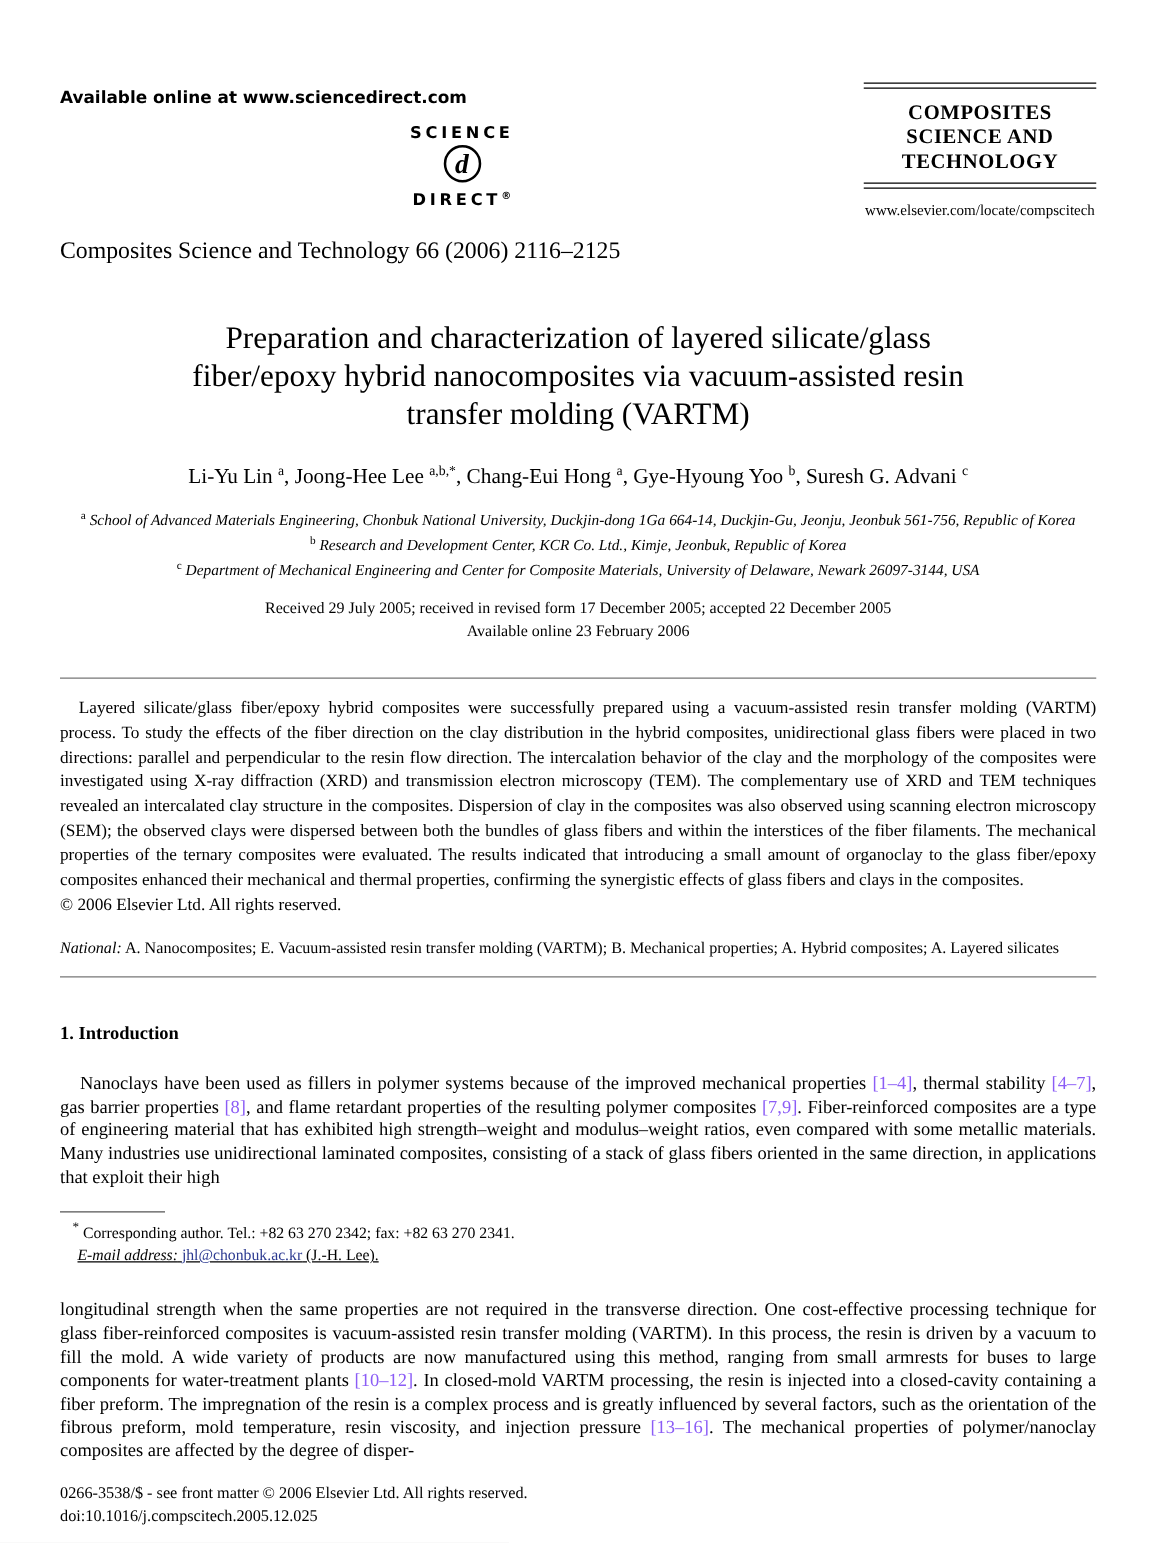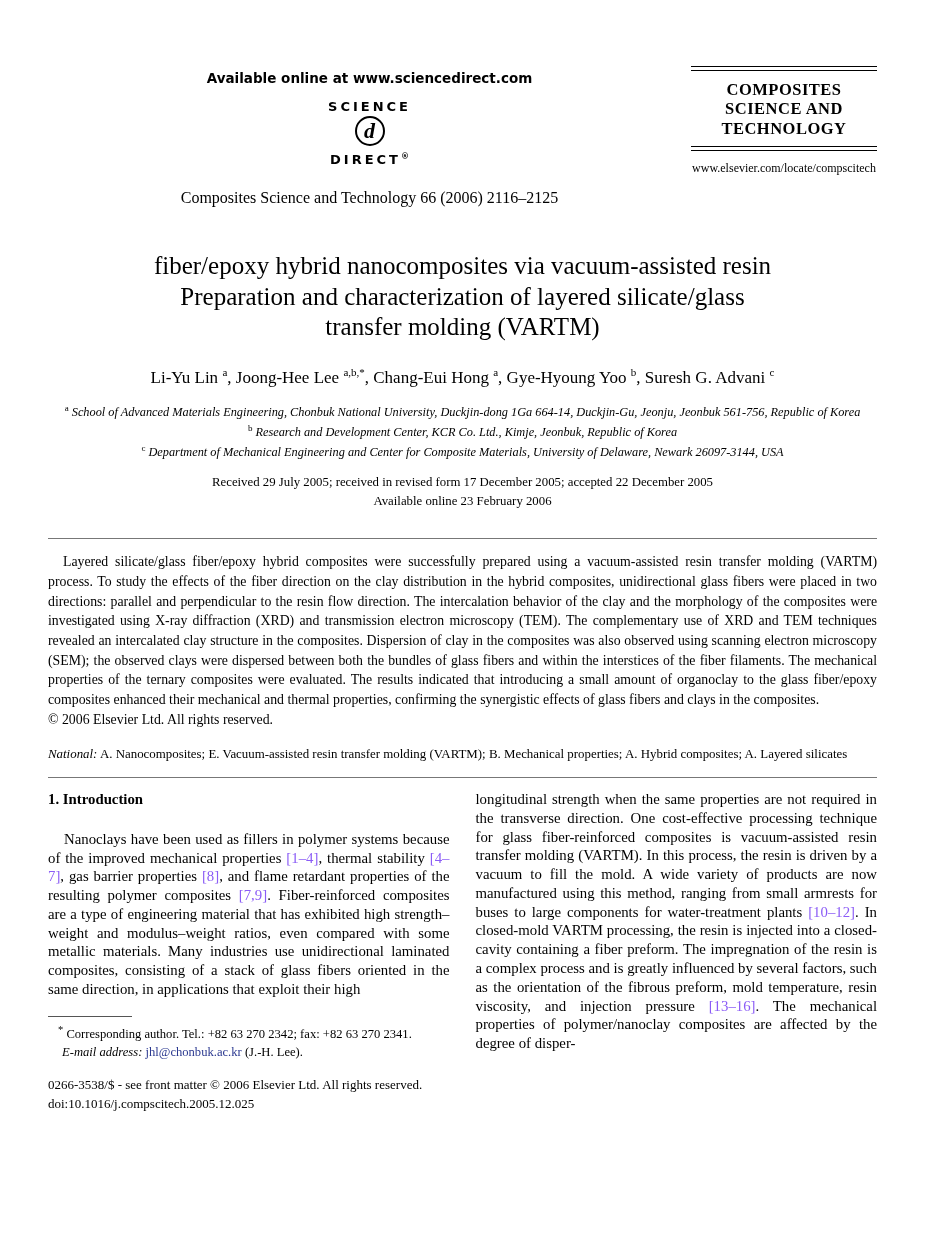--- a/index.html
+++ b/index.html
@@ -5,58 +5,58 @@
   * { margin:0; padding:0; box-sizing:border-box; }
   body { background:#e8e8e8; font-family:"Liberation Serif", serif; }
   .page {
     width:925px; height:1234px; margin:0 auto; background:#ffffff;
     color:#000; padding:66px 48px 0 48px; overflow:hidden; position:relative;
   }
   
   .header { display:flex; align-items:flex-start; }
   .logo-col { width:122px; text-align:center; }
   .elsevier-name { font-size:19px; letter-spacing:1px; margin-top:2px; }
-  .center-col { flex:1; text-align:center; padding-top:4px; }
+  .center-col { flex:1; padding-top:4px; }
   .available-online { font-family:"DejaVu Sans", sans-serif; font-size:13.5px; font-weight:bold; }
   .sd-logo { margin-top:13px; display:flex; align-items:center; justify-content:center; gap:4px;flex-direction:column; }
   .sd-word { font-family:"DejaVu Sans", sans-serif; font-weight:bold; font-size:13px; letter-spacing:3px; }
   .sd-at { display:inline-flex; width:30px; height:30px; border:2.5px solid #000; border-radius:50%;
            align-items:center; justify-content:center; font-family:"Liberation Serif", serif;
            font-style:italic; font-weight:bold; font-size:22px; line-height:1; position:relative; top:-2px; }
   .sd-reg { font-size:8px; vertical-align:super; letter-spacing:0; }
-  .journal-ref { margin-top:22px; font-size:16px; }
+  .journal-ref { margin-top:22px; font-size:19px; }
   .mast-col { width:186px; text-align:center; }
   .double-rule { border-top:1.5px solid #000; border-bottom:1.5px solid #000; height:5px; }
   .masthead { font-size:16.5px; line-height:1.18; letter-spacing:0.5px; margin:9px 0 8px 0; font-weight:600; }
   .website { font-size:12px; margin-top:10px; }
   
   .title { margin-top:44px; text-align:center; font-size:25px; line-height:1.22; font-weight:normal; }
   .authors { margin-top:23px; text-align:center; font-size:17px; }
   .authors sup { font-size:11px; }
   .affiliations { margin-top:15px; text-align:center; font-style:italic; font-size:12.3px; line-height:1.5; }
   .affiliations sup { font-size:9px; font-style:normal; }
   .dates { margin-top:12px; text-align:center; font-size:12.8px; line-height:1.45; }
   .rule { border:none; border-top:1px solid #777; margin-top:28px; }
   .abstract-heading { margin-top:15px; font-size:14px; font-weight:bold; }
   .abstract-text { margin-top:13px; font-size:13.8px; line-height:1.43; text-align:justify; }
   .abstract-text .lead { text-indent:15px; }
   .keywords { margin-top:15px; font-size:12.9px; line-height:1.5; text-align:justify; }
   .keywords .kw-label { font-style:italic; }
   .rule2 { border:none; border-top:1px solid #777; margin-top:13px; }
   
-  .columns { margin-top:12px; display:flex; gap:26px; }
+  .columns { margin-top:36px; display:flex; gap:26px;flex-direction:column; }
   .col { flex:1; font-size:14.8px; line-height:1.27; text-align:justify; }
   .section-heading { font-size:14.8px; font-weight:bold; margin-bottom:21px; text-align:left; }
   .body-para { text-indent:16px; }
   .cite { color:#8b5cf6; }
   
   .footnote { margin-top:17px; font-size:12.6px; line-height:1.45; text-align:left; }
   .fn-rule { width:84px; border:none; border-top:1px solid #555; margin-bottom:5px; }
   .fn-line1 { text-indent:10px; }
-  .fn-line2 { text-indent:14px; }
+  .fn-line2 { text-indent:14px;text-decoration:underline; }
   .fn-email-label { font-style:italic; }
   .link { color:#2b3990; }
   .bottom { margin-top:13px; font-size:13px; line-height:1.5; width:420px; }
 </style>
 </head>
 <body>
 
 <div class="page">
 
   <div class="header">
@@ -79,22 +79,22 @@
         <div>SCIENCE AND</div>
         <div>TECHNOLOGY</div>
       </div>
       <div class="double-rule"></div>
       <div class="website">www.elsevier.com/locate/compscitech</div>
     </div>
 
   </div>
 
   <h1 class="title">
+    <div>Preparation and characterization of layered silicate/glass</div>
     <div>fiber/epoxy hybrid nanocomposites via vacuum-assisted resin</div>
-    <div>Preparation and characterization of layered silicate/glass</div>
     <div>transfer molding (VARTM)</div>
   </h1>
 
   <div class="authors"><span>Li-Yu Lin </span><sup>a</sup><span>, Joong-Hee Lee </span><sup>a,b,*</sup><span>, Chang-Eui Hong </span><sup>a</sup><span>, Gye-Hyoung Yoo </span><sup>b</sup><span>, Suresh G. Advani </span><sup>c</sup></div>
 
   <div class="affiliations">
     <div><sup>a</sup><span> School of Advanced Materials Engineering, Chonbuk National University, Duckjin-dong 1Ga 664-14, Duckjin-Gu, Jeonju, Jeonbuk 561-756, Republic of Korea</span></div>
     <div><sup>b</sup><span> Research and Development Center, KCR Co. Ltd., Kimje, Jeonbuk, Republic of Korea</span></div>
     <div><sup>c</sup><span> Department of Mechanical Engineering and Center for Composite Materials, University of Delaware, Newark 26097-3144, USA</span></div>
   </div>

